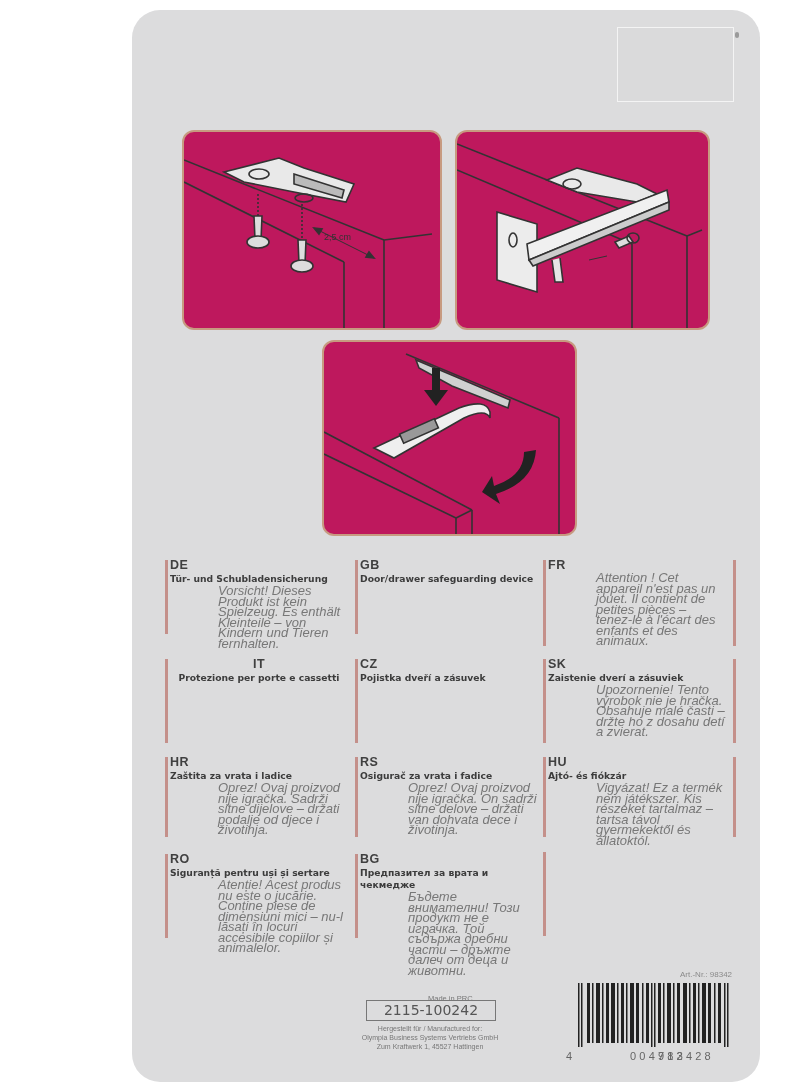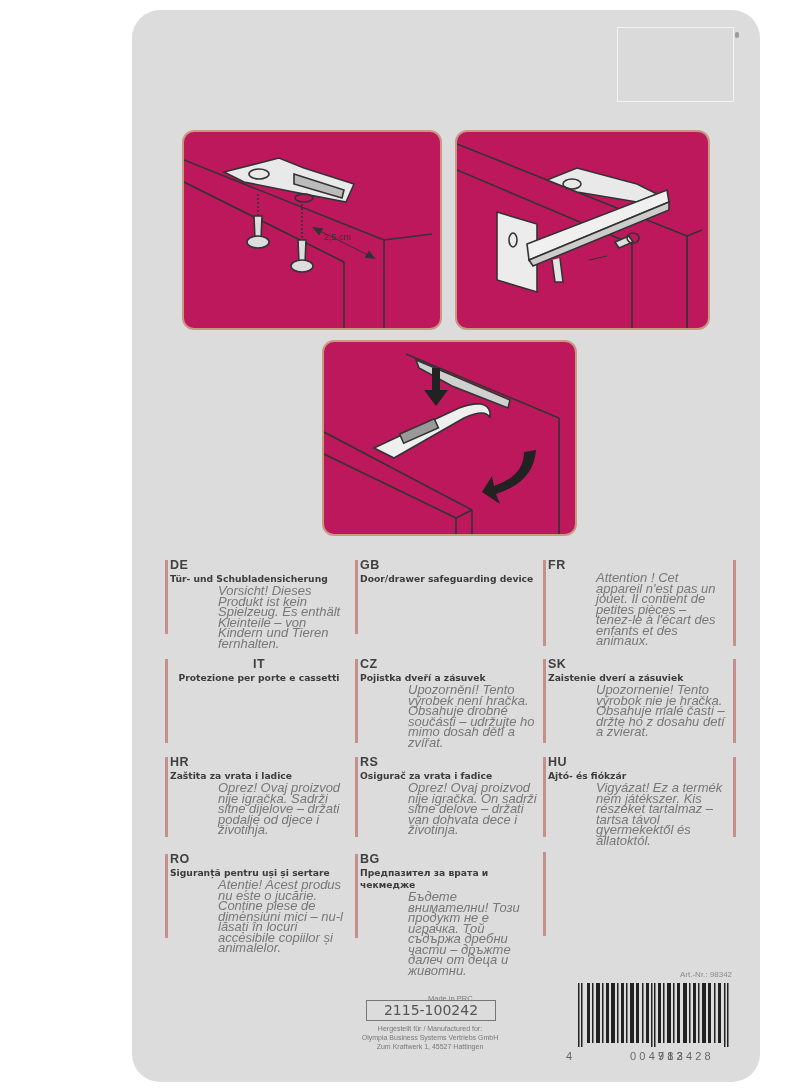--- a/index.html
+++ b/index.html
@@ -118,21 +118,20 @@
 
 <div class="lang" style="left:170px; top:657px;text-align:center;">
   <div class="bar" style="height:84px;"></div>
   <div class="code">IT</div>
   <div class="title">Protezione per porte e cassetti</div>
 </div>
 <div class="lang" style="left:360px; top:657px;">
   <div class="bar" style="height:84px;"></div>
   <div class="code">CZ</div>
   <div class="title">Pojistka dveří a zásuvek</div>
-  <div class="body">Upozornění! Tento výrobek není hračka. Obsahuje drobné součásti – udržujte ho mimo dosah dětí a zvířat.</div>
 </div>
 <div class="lang" style="left:548px; top:657px;">
   <div class="bar" style="height:84px;"></div>
   <div class="code">SK</div>
   <div class="title">Zaistenie dverí a zásuviek</div>
   <div class="body">Upozornenie! Tento výrobok nie je hračka. Obsahuje malé časti – držte ho z dosahu detí a zvierat.</div>
 </div>
 
 <div class="lang" style="left:170px; top:755px;">
   <div class="bar" style="height:80px;"></div>

